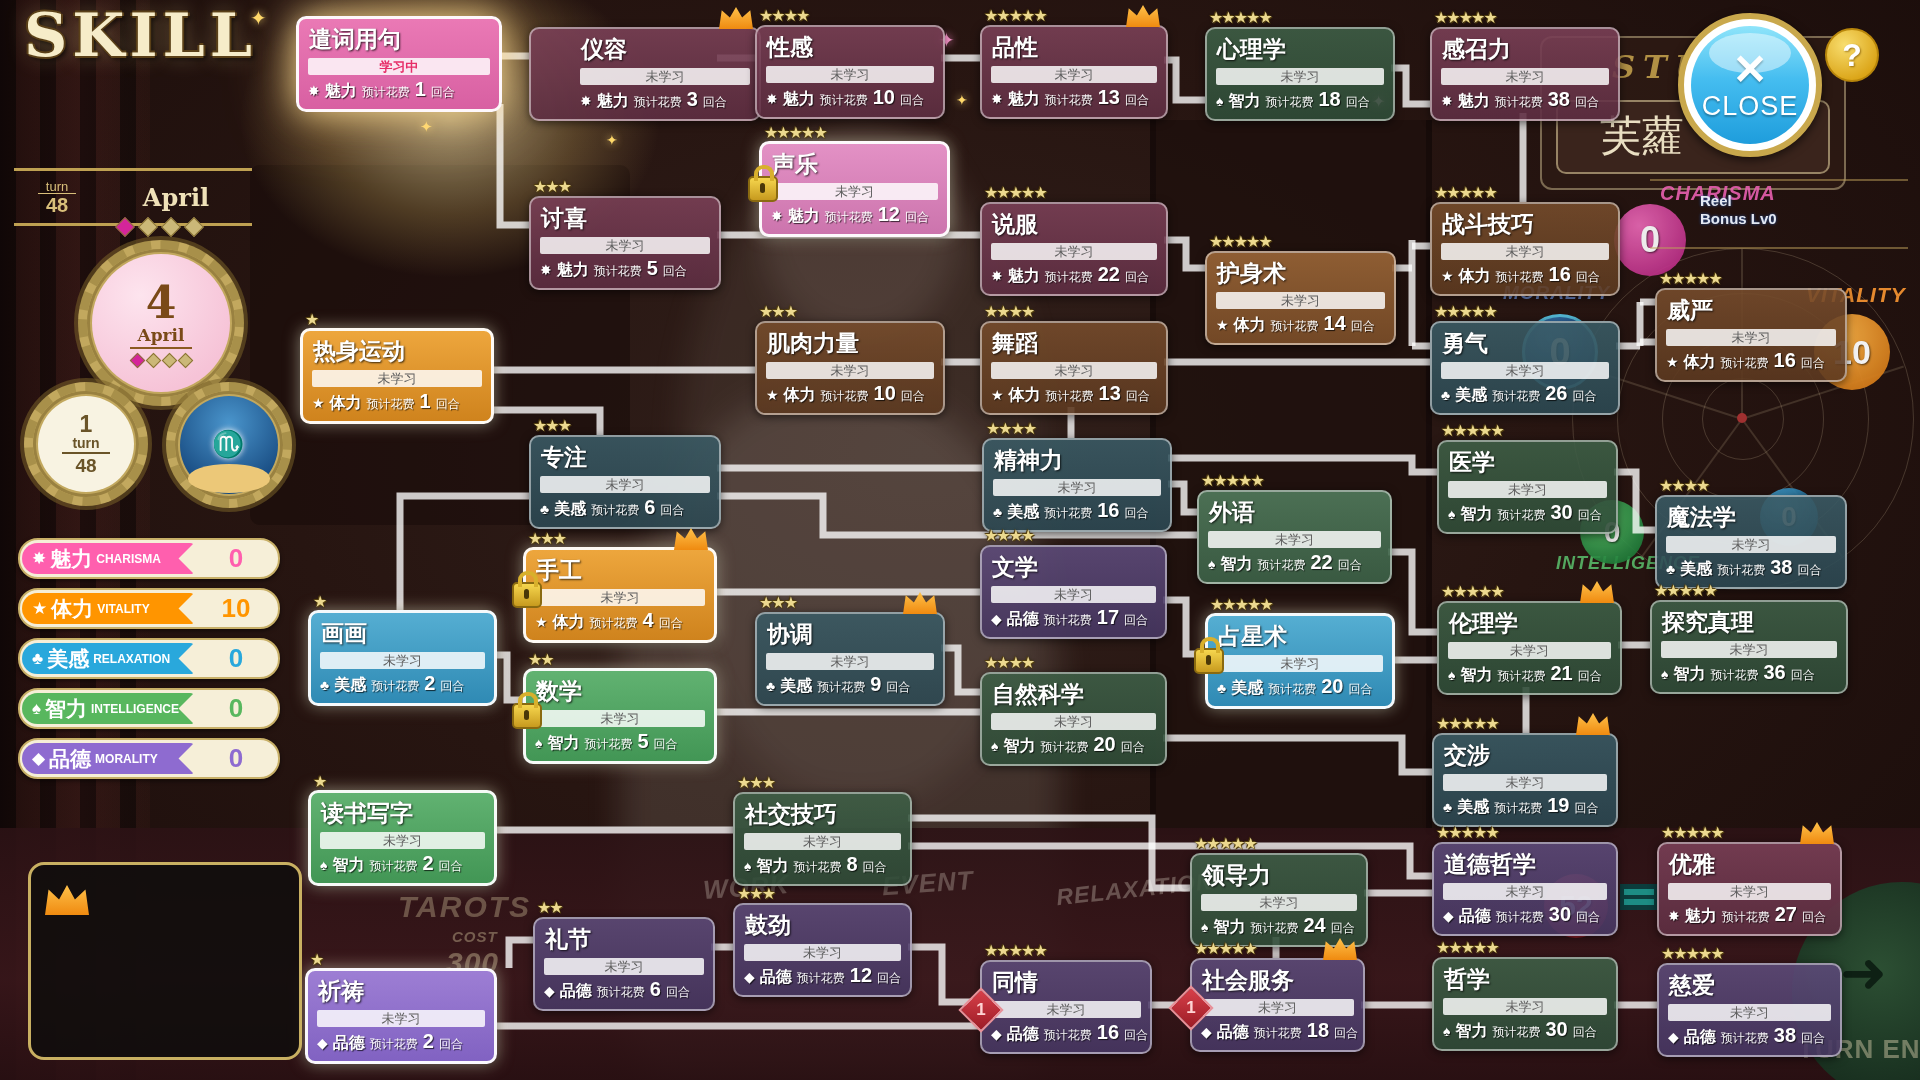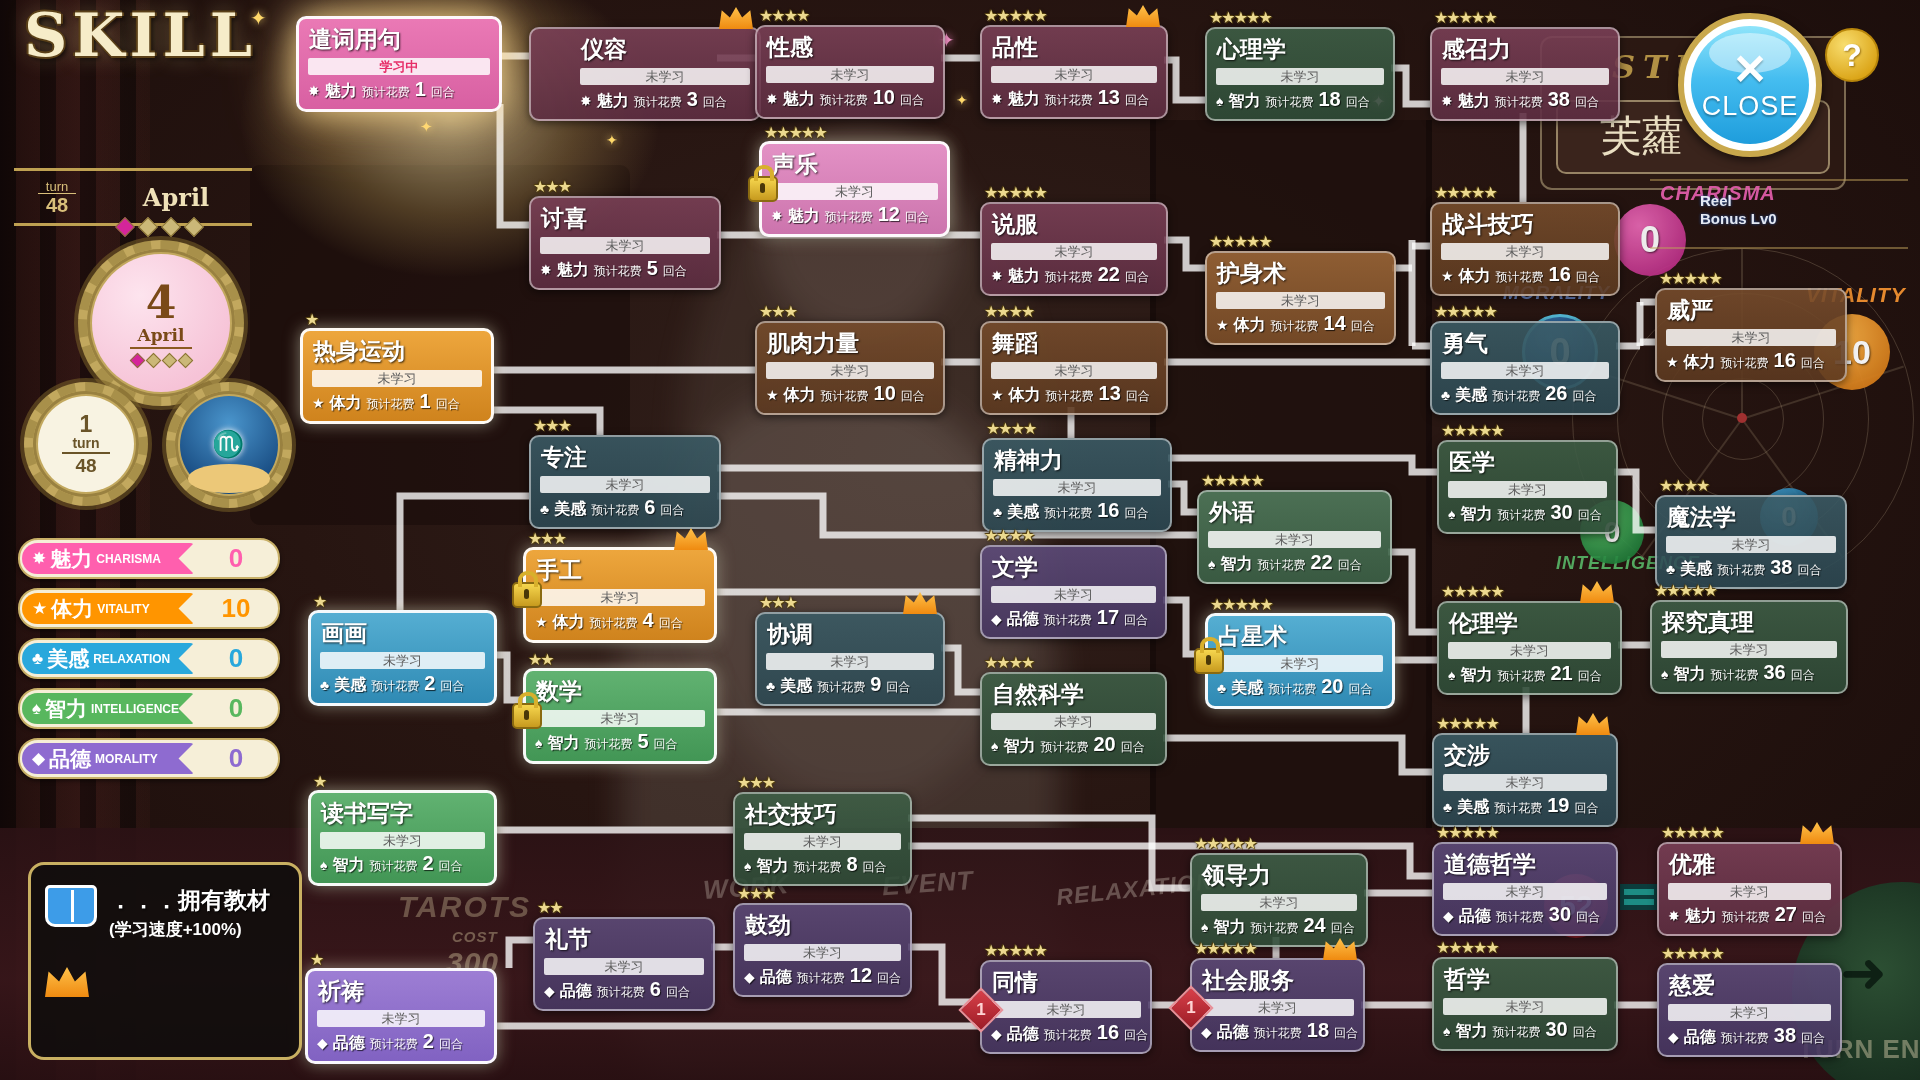--- a/index.html
+++ b/index.html
@@ -896,27 +896,20 @@
         <div class="col" style="background:#8e6bd0">
       <span class="ic">◆</span>
       <span class="cn">品德</span>
       <span class="en">MORALITY</span>
         </div>
     <div class="val" style="color:#8e6bd0">0</div>
       </div>
     </div>
   <div class="abs legend" id="legend">
       <div class="row">
-        <div class="bookicon"></div>
-        <div class="txt">
-          <div class="t">．．．拥有教材</div>
-    <div class="d">(学习速度+100%)</div>
-        </div>
-      </div>
-      <div class="row">
         <div class="crown2"></div>
       </div>
     </div>
 
   <div class="abs closebtn">
     <div class="in">
       <span class="x">✕</span>
       <span class="t">CLOSE</span>
     </div>
   </div>

